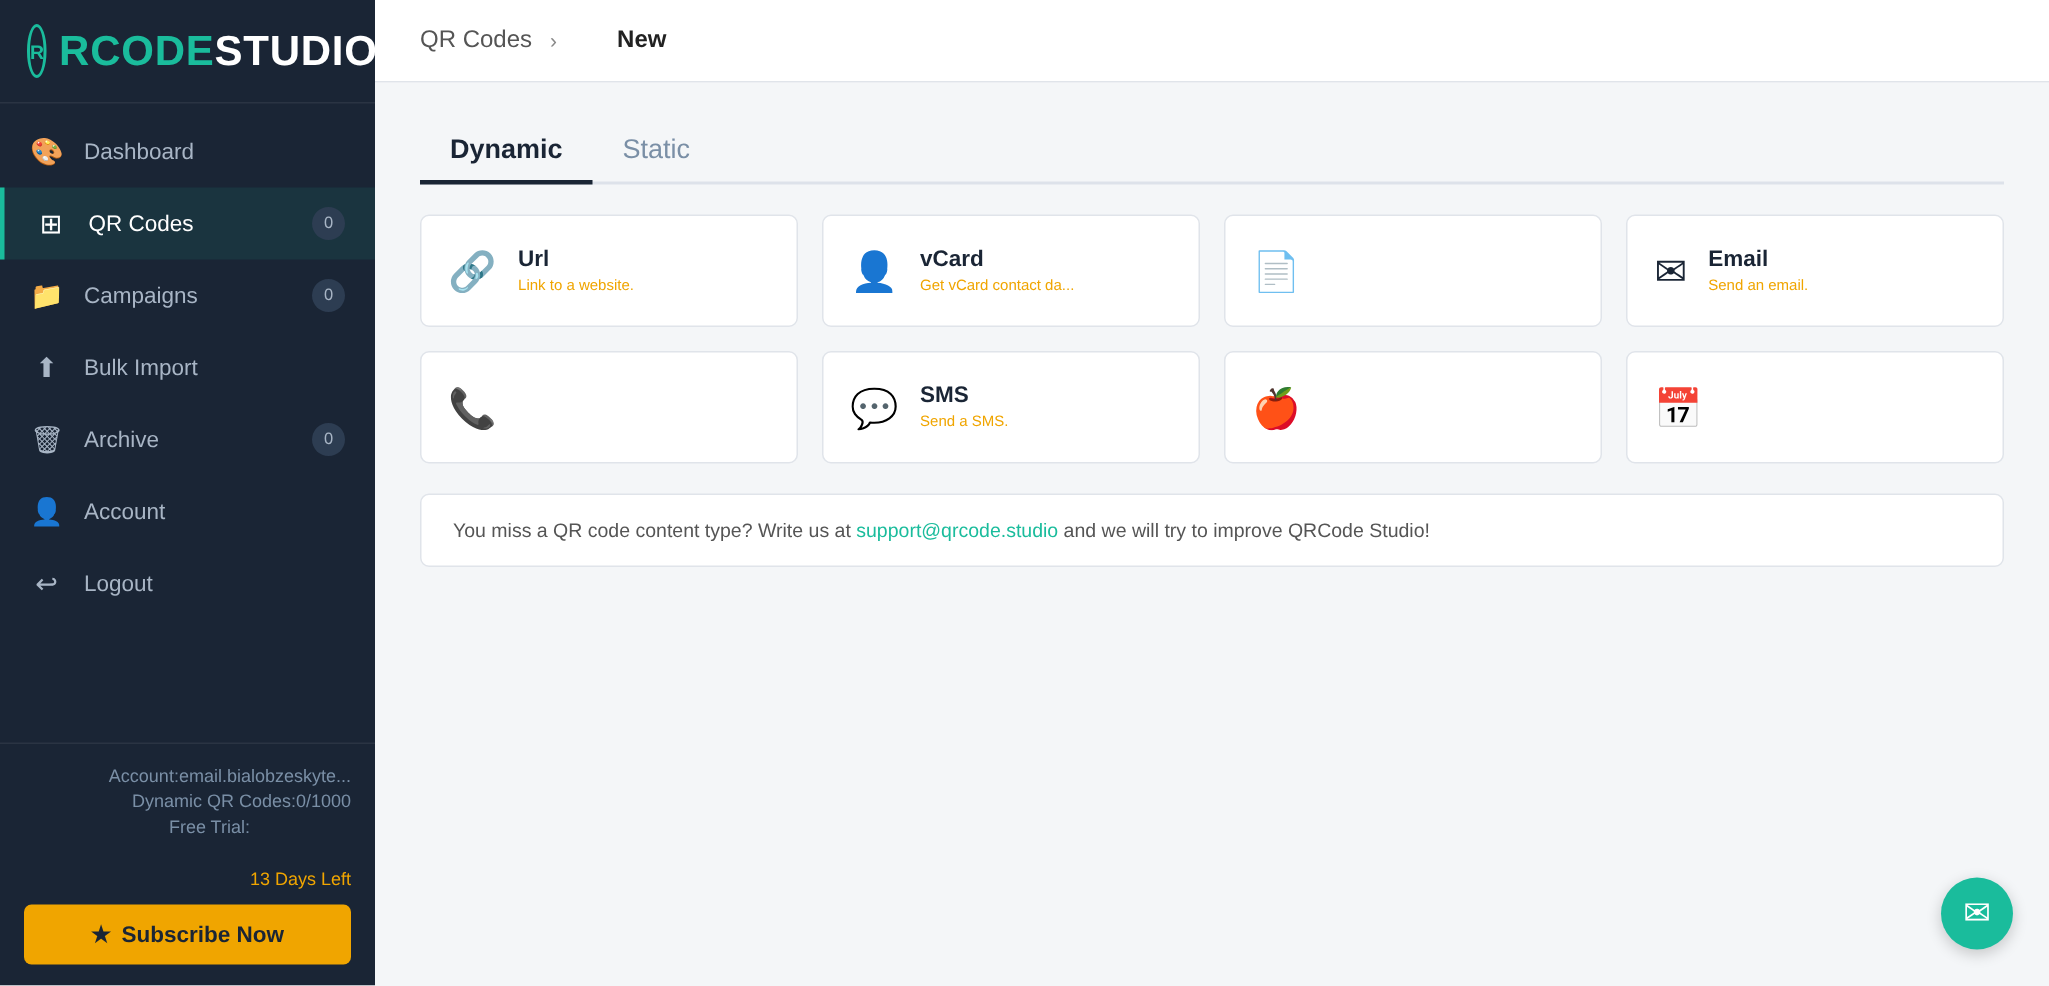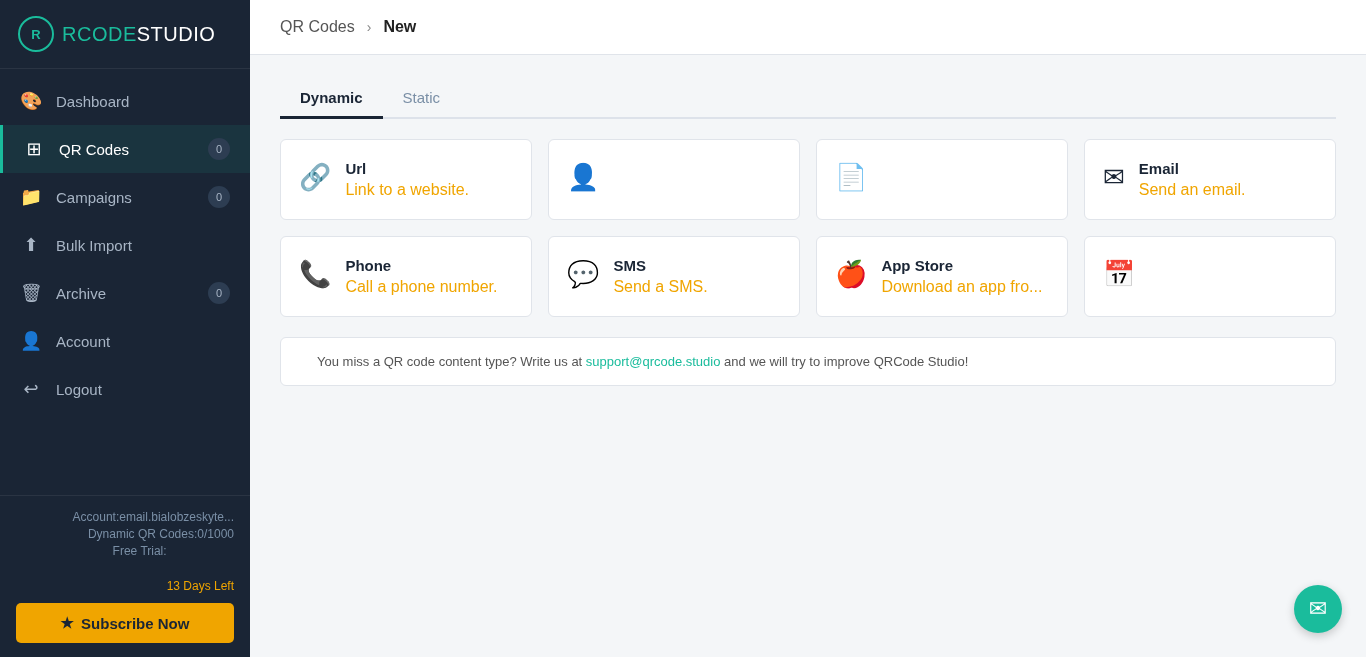--- a/index.html
+++ b/index.html
@@ -23,21 +23,21 @@
       gap: 8px;
       border-bottom: 1px solid rgba(255,255,255,0.07);
     }
     .logo-circle {
       width: 36px; height: 36px;
       border: 2.5px solid #1abc9c;
       border-radius: 50%;
       display: flex; align-items: center; justify-content: center;
       font-size: 13px; font-weight: bold; color: #1abc9c;
     }
-    .logo-text { font-size: 20px; font-weight: 400; color: #fff; letter-spacing: 0.5px; }
+    .logo-text { font-size: 28px; font-weight: 700; color: #fff; letter-spacing: 0.5px; }
     .logo-text span { color: #1abc9c; }
 
     .sidebar-nav { flex: 1; padding: 8px 0; }
     .nav-item {
       display: flex; align-items: center; gap: 14px;
       padding: 13px 20px;
       cursor: pointer;
       color: #a8b5c5;
       font-size: 15px;
       font-weight: 500;
@@ -87,29 +87,29 @@
       background: #f4f6f8;
     }
     .main-header {
       background: #fff;
       padding: 18px 30px;
       border-bottom: 1px solid #e0e4ea;
       display: flex; align-items: center; gap: 8px;
     }
     .breadcrumb-link { color: #555; font-size: 16px; }
     .breadcrumb-sep { color: #888; font-size: 14px; margin: 0 4px; }
-    .breadcrumb-current { color: #222; font-size: 16px; font-weight: 600; }
+    .breadcrumb-current { color: #222; font-size: 16px; font-weight: 600; margin-left: 28px; }
 
     .main-body { padding: 24px 30px; flex: 1; }
     .section-title { font-size: 22px; font-weight: 600; color: #1a2535; margin-bottom: 20px; }
 
     .tabs { display: flex; gap: 0; margin-bottom: 20px; border-bottom: 2px solid #dde2ea; }
     .tab {
       padding: 10px 20px;
-      font-size: 15px;
+      font-size: 18px;
       cursor: pointer;
       color: #7a8fa6;
       font-weight: 500;
       border-bottom: 3px solid transparent;
       margin-bottom: -2px;
     }
     .tab.active { color: #1a2535; border-bottom: 3px solid #1a2535; font-weight: 700; }
 
     .cards-grid {
       display: grid;
@@ -123,27 +123,27 @@
       border-radius: 6px;
       padding: 20px 18px;
       display: flex;
       align-items: flex-start;
       gap: 14px;
       cursor: pointer;
       transition: border-color 0.15s, box-shadow 0.15s;
     }
     .card-icon { font-size: 26px; color: #1a2535; margin-top: 2px; flex-shrink: 0; }
     .card-title { font-size: 15px; font-weight: 700; color: #1a2535; margin-bottom: 4px; }
-    .card-desc { font-size: 16px; color: #f0a500; }
+    .card-desc { font-size: 10px; color: #f0a500; }
 
     .info-box {
       background: #fff;
       border: 1.5px solid #e0e4ea;
       border-radius: 6px;
-      padding: 16px 36px;
+      padding: 16px 21px;
       font-size: 13px;
       color: #555;
     }
     .info-box a { color: #1abc9c; text-decoration: none; }
 
     
     .chat-fab {
       position: fixed;
       bottom: 24px;
       right: 24px;
@@ -251,51 +251,47 @@
 
     <div class="card">
       <span class="card-icon">🔗</span>
       <div>
         <div class="card-title">Url</div>
         <div class="card-desc">Link to a website.</div>
       </div>
     </div>
         <div class="card">
       <span class="card-icon">👤</span>
+      <div>
+        <div class="card-title">vCard</div>
+        <div class="card-desc">Get vCard contact da...</div>
+      </div>
     </div>
         <div class="card">
       <span class="card-icon">📄</span>
     </div>
         <div class="card">
       <span class="card-icon">✉</span>
       <div>
         <div class="card-title">Email</div>
         <div class="card-desc">Send an email.</div>
       </div>
     </div>
         <div class="card">
       <span class="card-icon">📞</span>
-      <div>
-        <div class="card-title">Phone</div>
-        <div class="card-desc">Call a phone number.</div>
-      </div>
     </div>
         <div class="card">
       <span class="card-icon">💬</span>
       <div>
         <div class="card-title">SMS</div>
         <div class="card-desc">Send a SMS.</div>
       </div>
     </div>
         <div class="card">
       <span class="card-icon">🍎</span>
-      <div>
-        <div class="card-title">App Store</div>
-        <div class="card-desc">Download an app fro...</div>
-      </div>
     </div>
         <div class="card">
       <span class="card-icon">📅</span>
     </div>
       </div>
 
     <div class="info-box">
       <span>You miss a QR code content type?</span>
       <span> Write us at </span>
       <a href="#">support@qrcode.studio</a>

